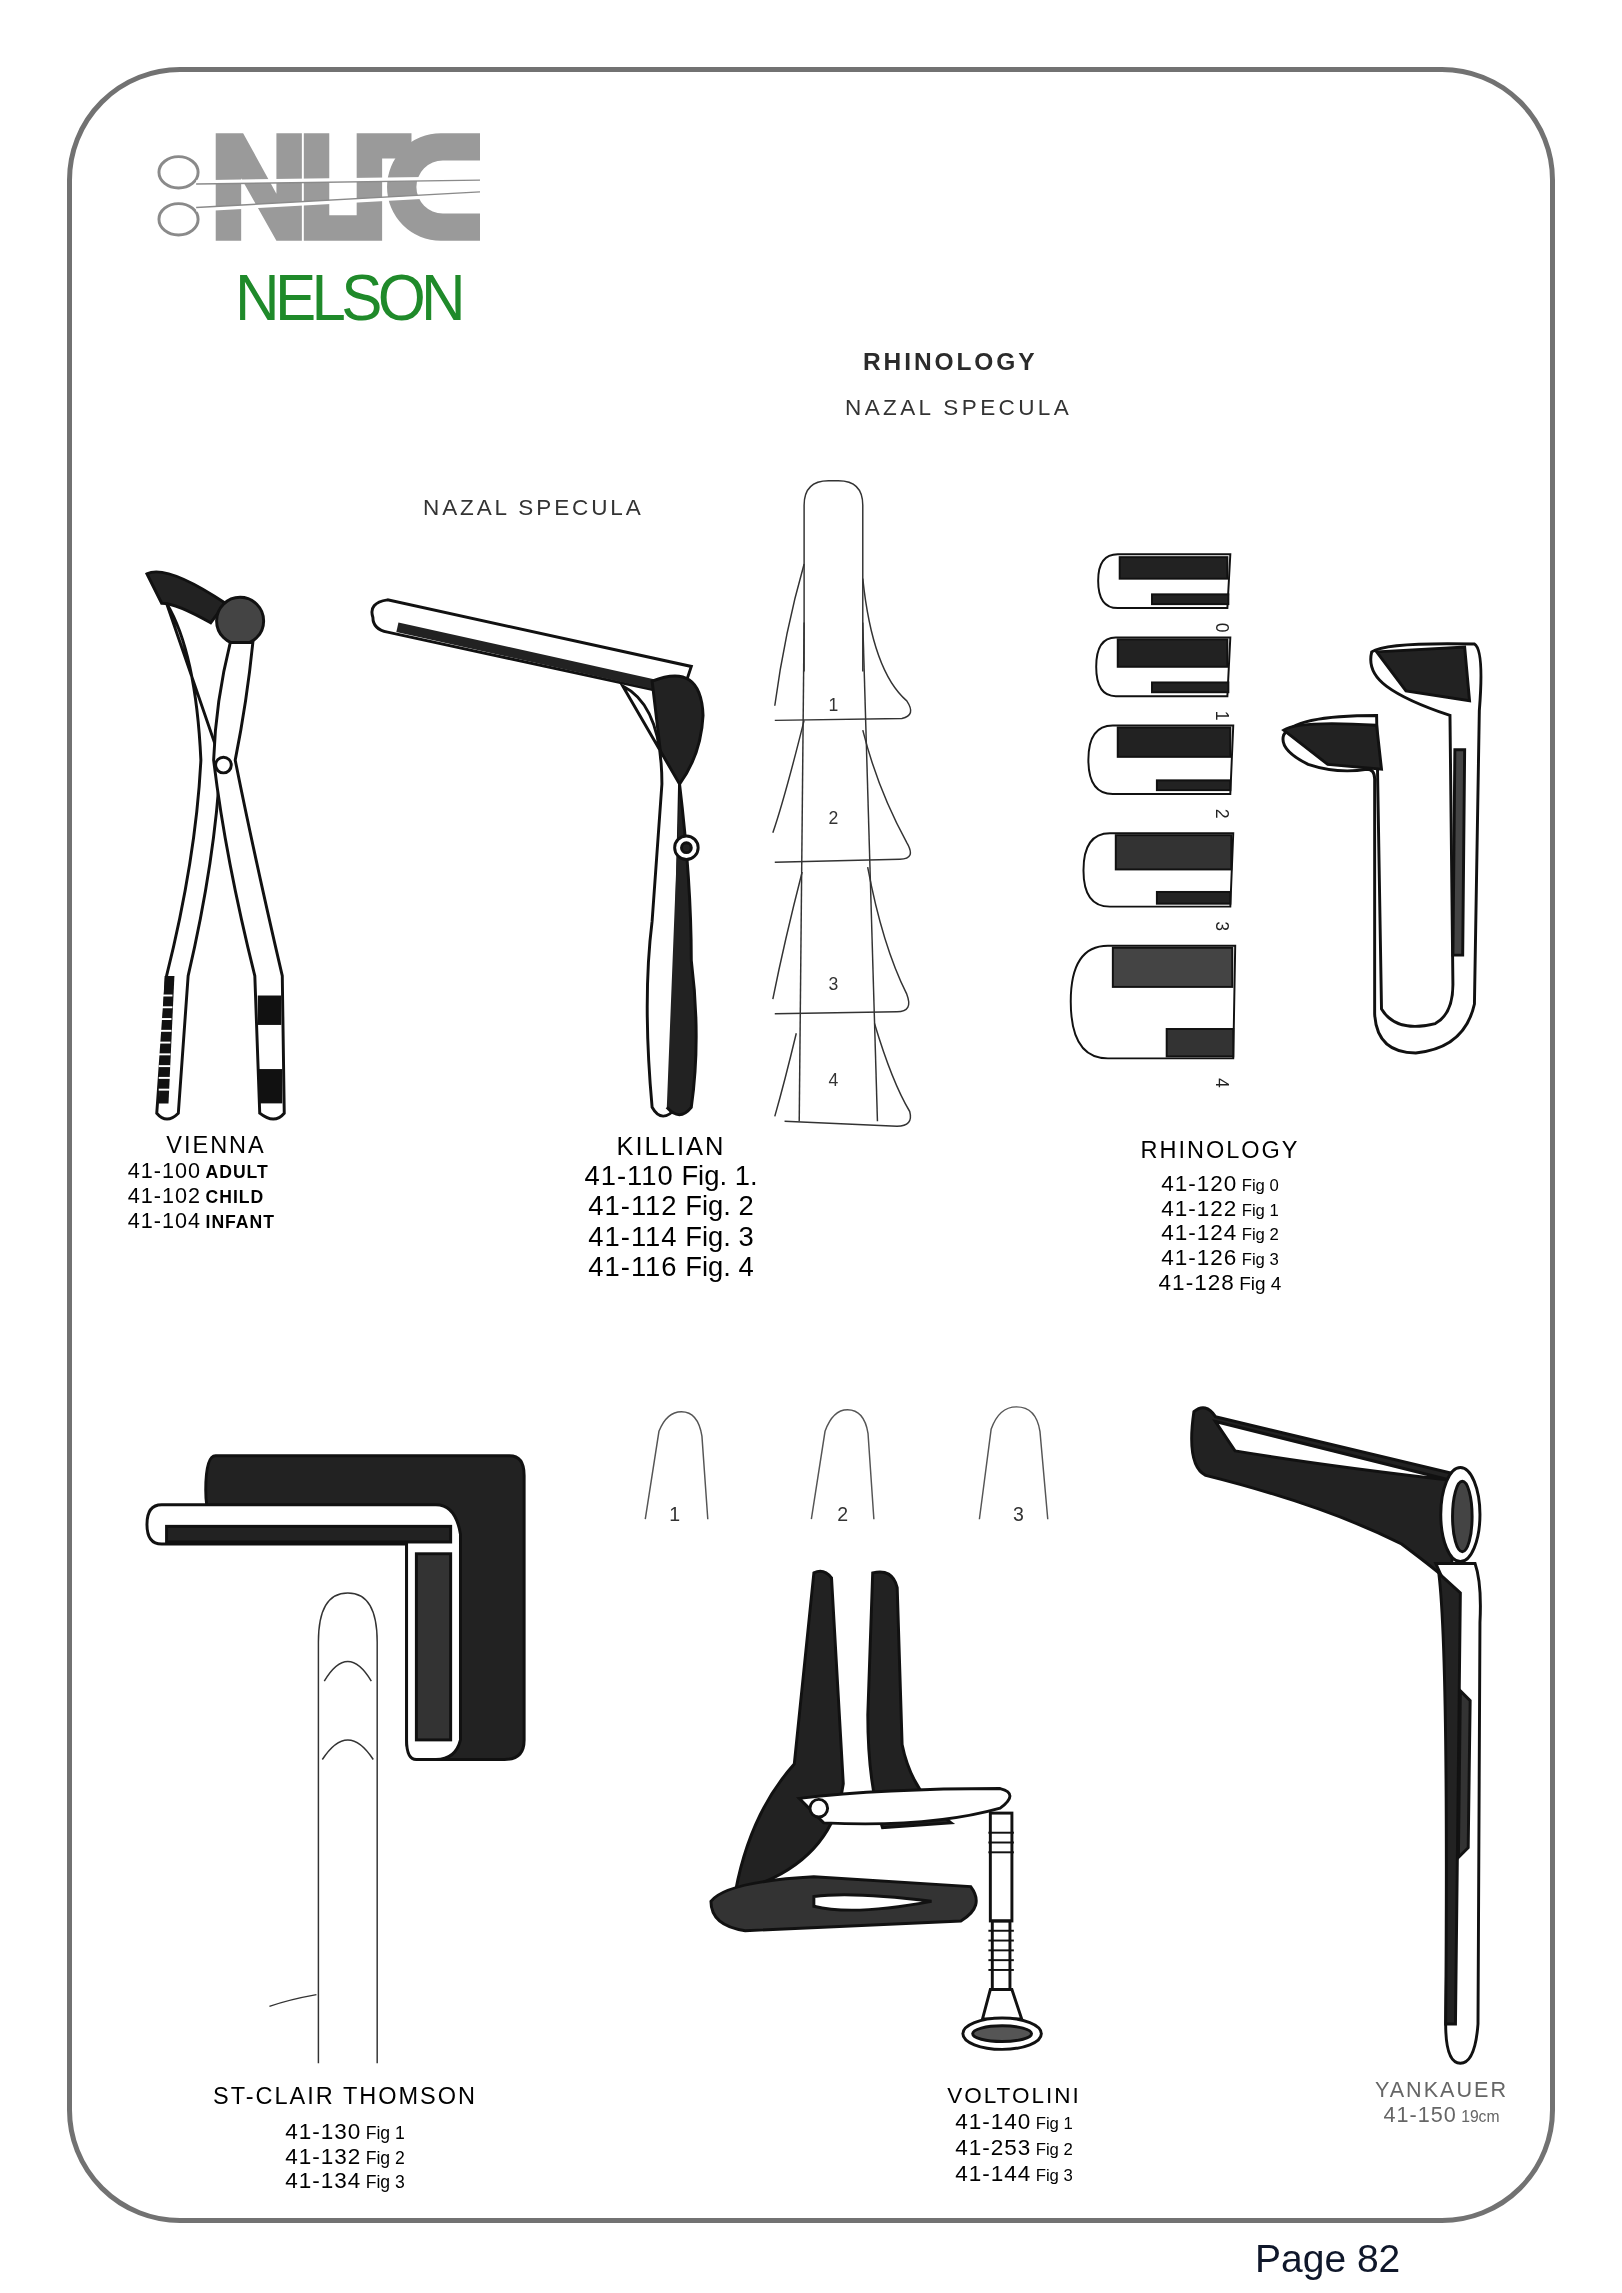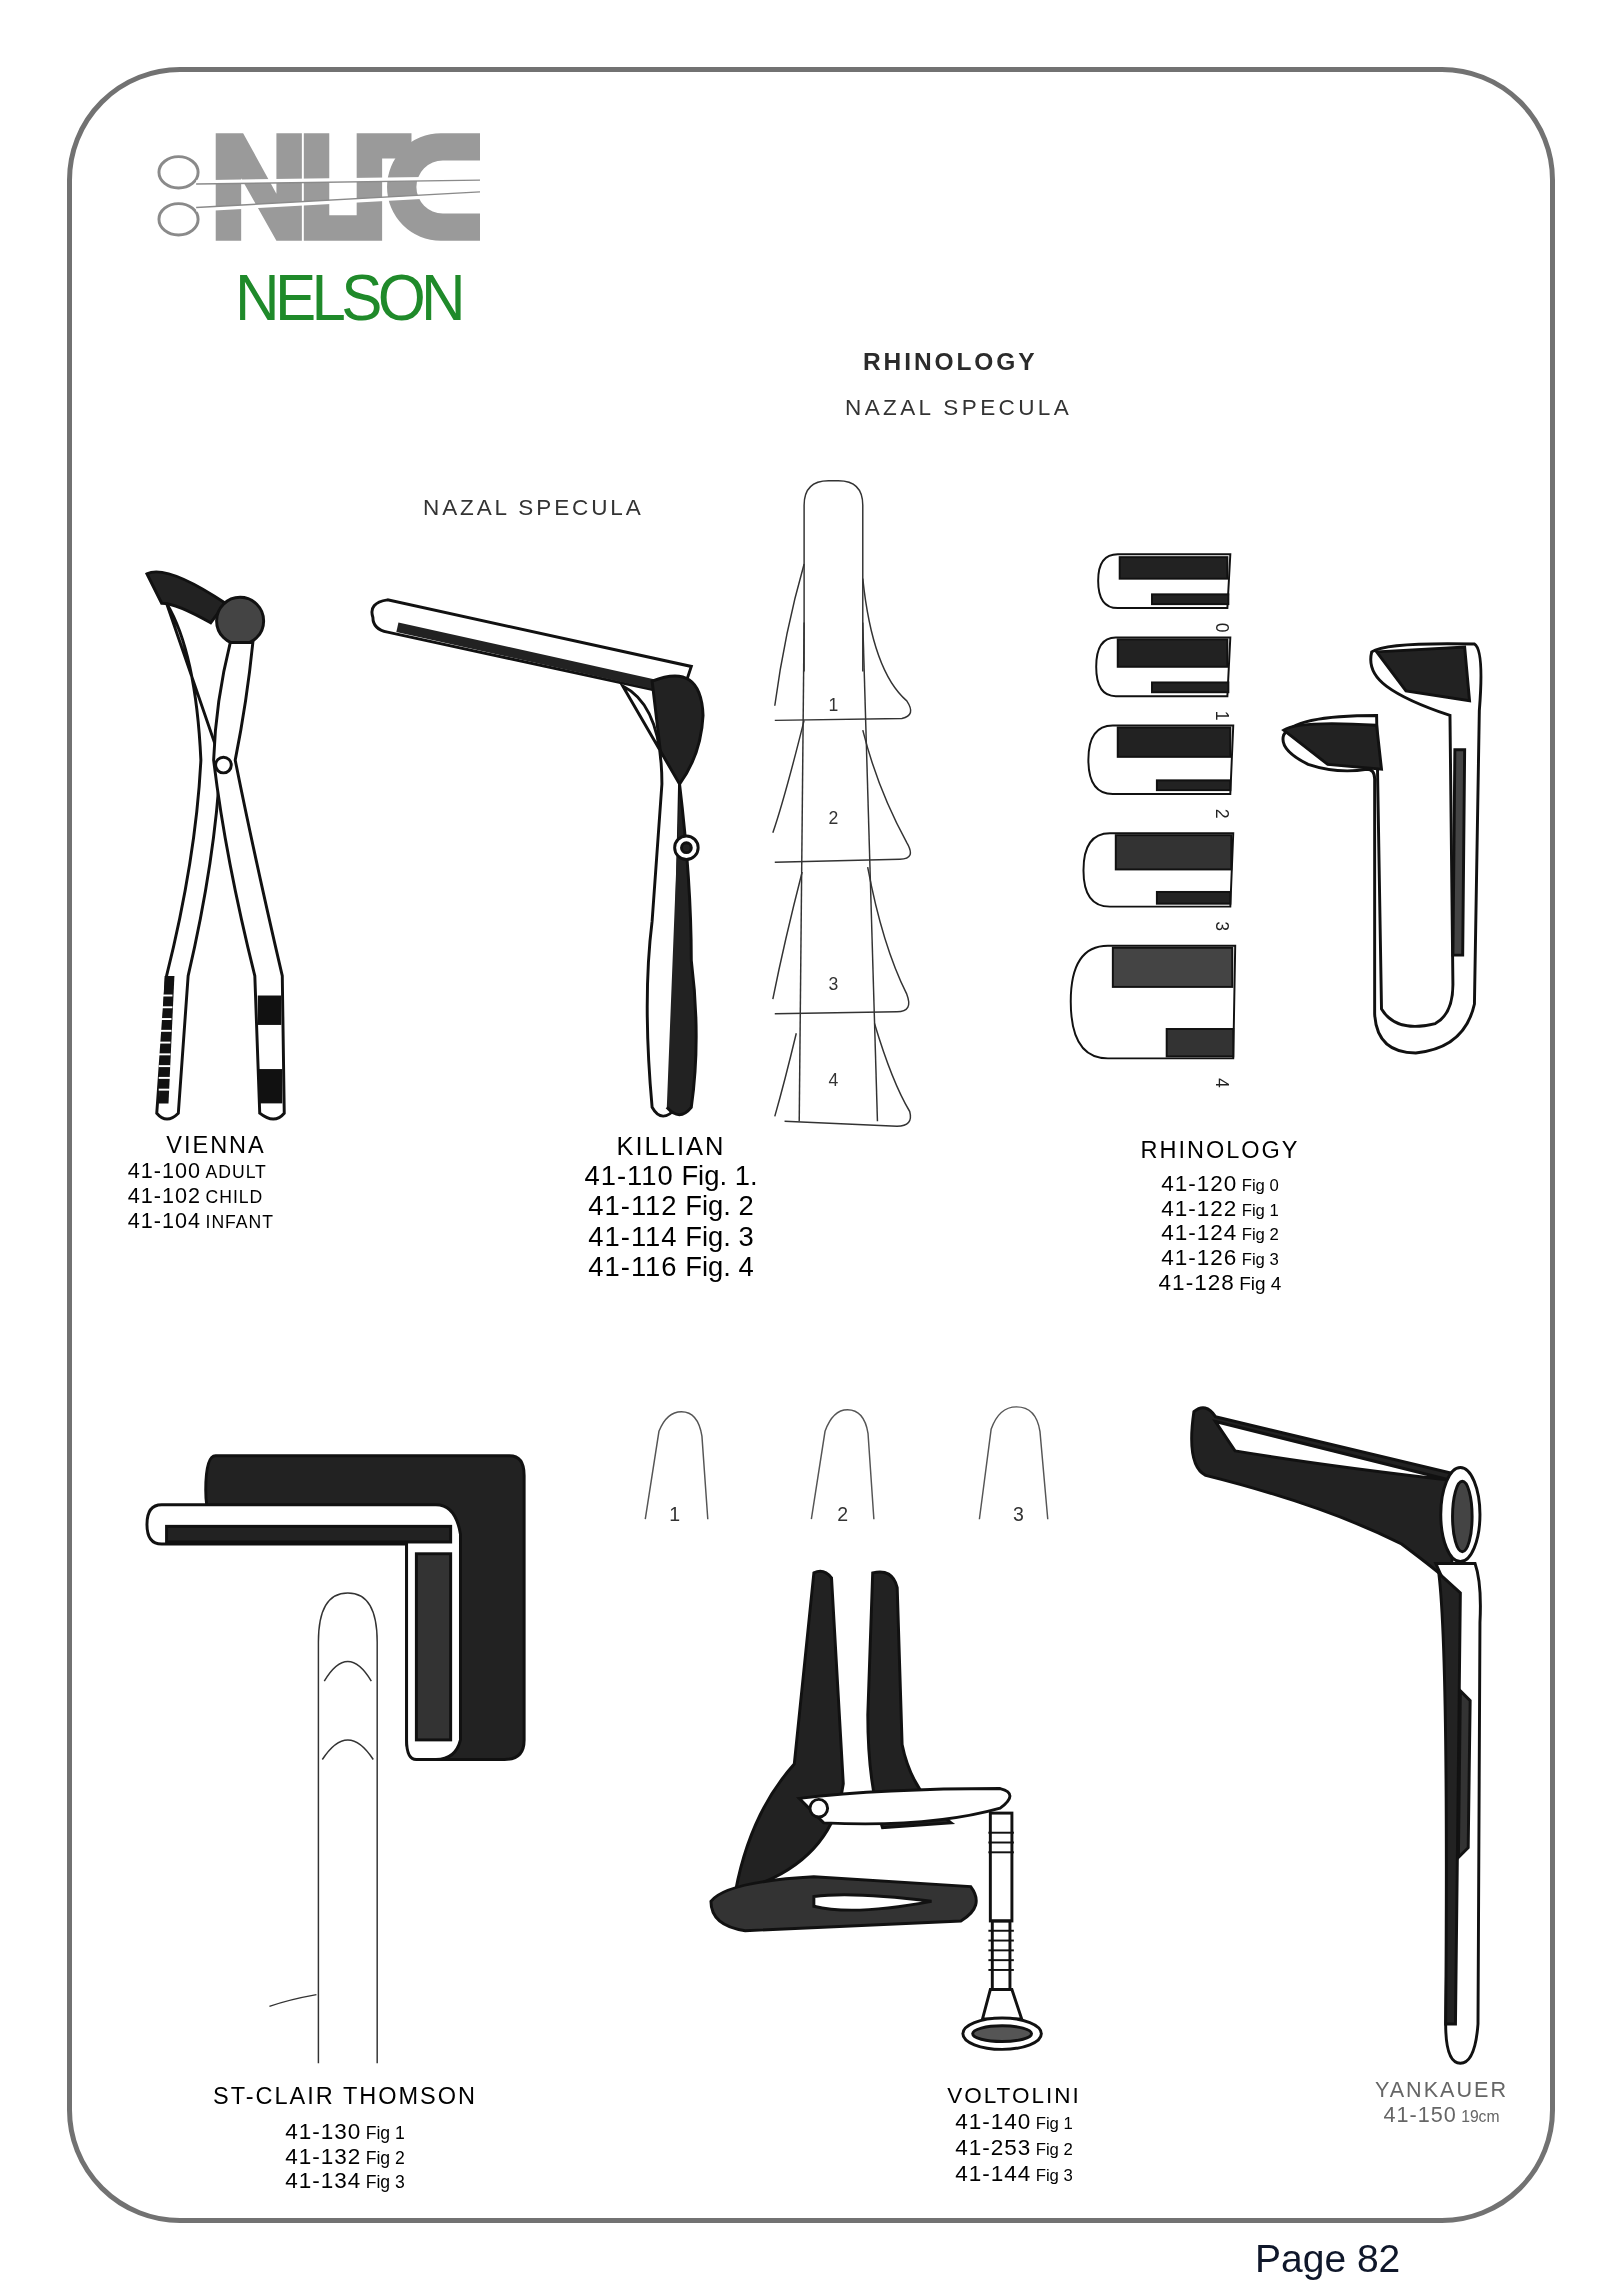--- a/index.html
+++ b/index.html
@@ -11,21 +11,21 @@
     .logo-nsc { left: 157px; top: 125px; width: 323px; height: 123px; }
     .brand-name { left: 235px; top: 260px; font-size: 65px; color: #1f8a2a; letter-spacing: -4.9px;
                   font-family: "Liberation Sans", sans-serif; font-weight: 400; transform: scaleX(0.95); transform-origin: left; }
     .title-main { top: 348px; left: 863px; font-size: 24.5px; font-weight: 700; letter-spacing: 2.9px; color: #2b2b2b; }
     .title-sub { top: 395px; left: 845px; font-size: 22.5px; letter-spacing: 3.4px; color: #333; }
     .title-left { top: 495px; left: 423px; font-size: 22.5px; letter-spacing: 2.9px; color: #333; }
     .caption { text-align: center; line-height: 1.15; color: #000000; }
     .caption .name { letter-spacing: 2px; }
     .caption .line { white-space: nowrap; }
     .caption .code { letter-spacing: 1px; }
-    .caption .small { letter-spacing: 1px; }
+    .caption .small { letter-spacing: 1px; font-weight: bold; }
     .page-number { left: 1255px; top: 2237px; font-size: 39px; color: #0f172a; font-family: "Liberation Sans", sans-serif; }
     svg { position: absolute; overflow: visible; }
   </style>
 </head>
 <body>
 
 <div class="frame"></div>
 
 <svg class="abs logo-nsc" viewBox="0 0 330 125" width="323" height="123" style="left:157px;top:125px;">
   <g fill="#9a9a9a">

